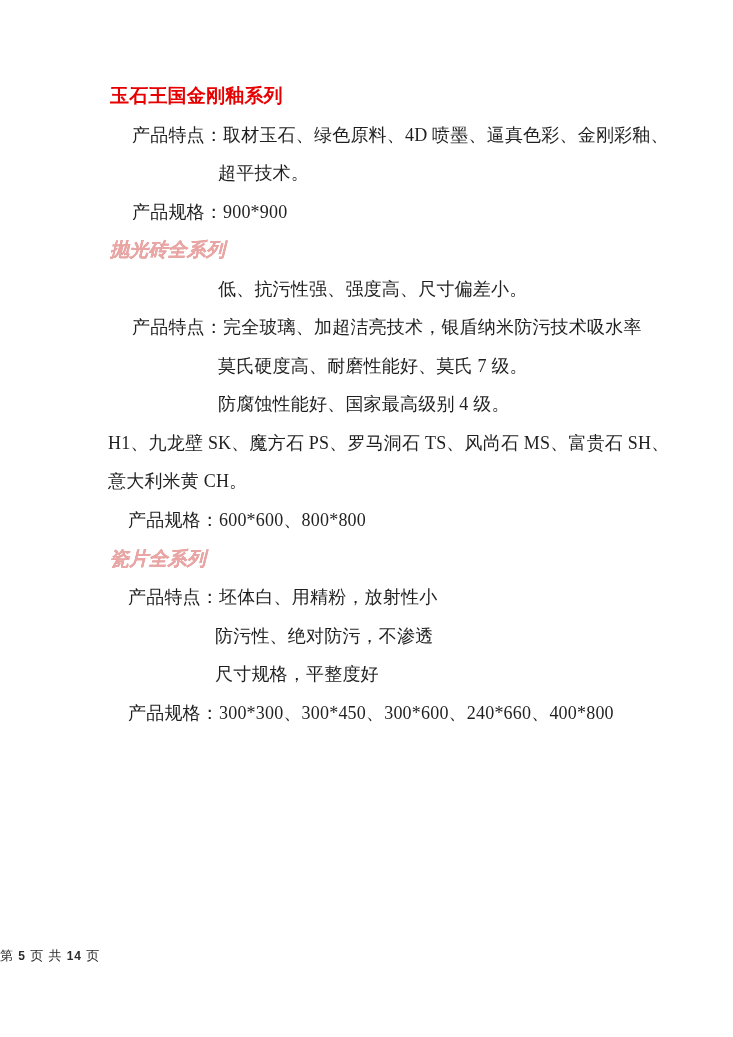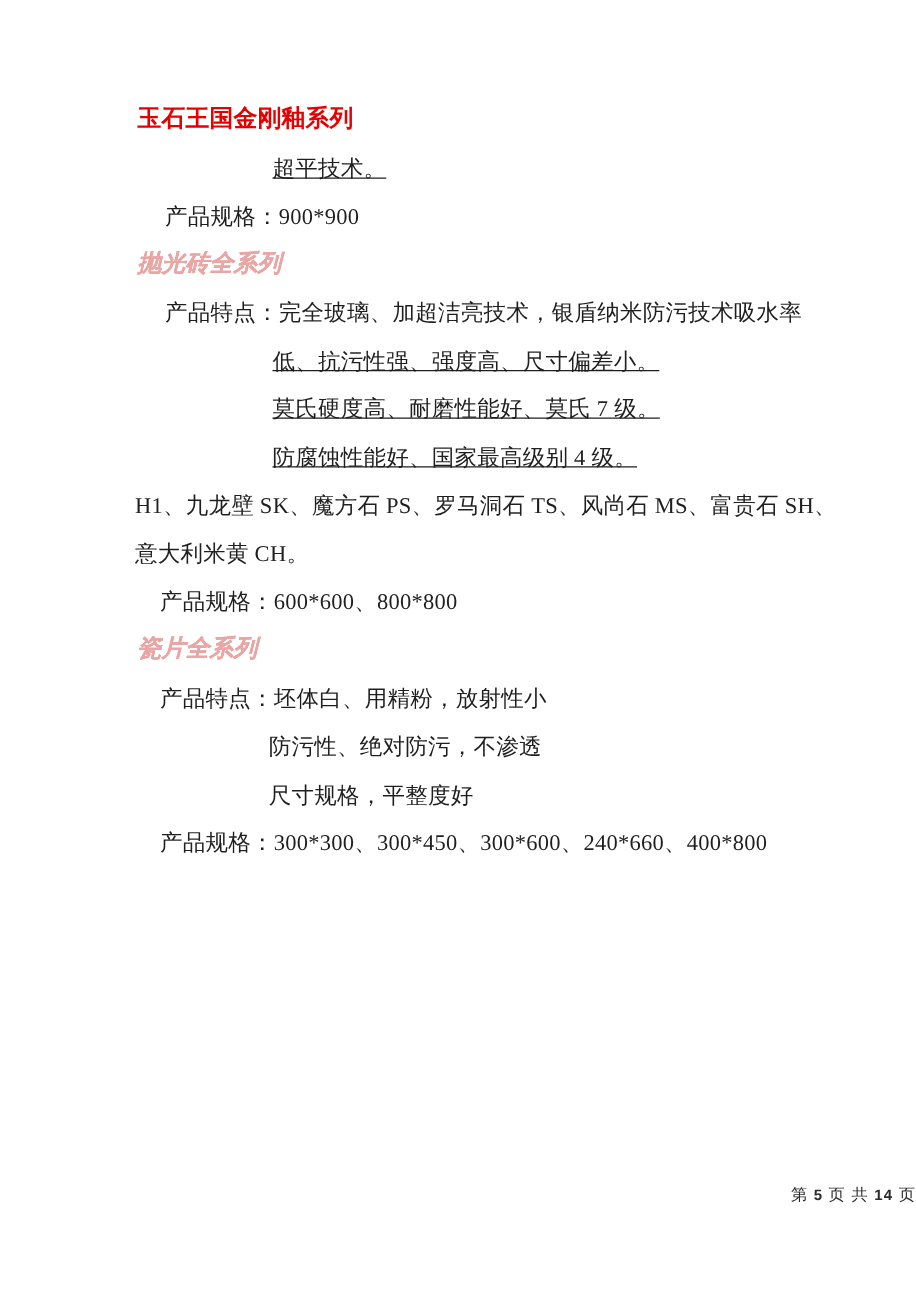--- a/index.html
+++ b/index.html
@@ -34,50 +34,51 @@
   .h-pink {
     color: #e9a6a4;
     font-weight: 700;
     font-size: 19px;
     padding-left: 2px;
     text-shadow: 0 0 0.4px #d98b89;
     font-style: italic;
   }
   .lbl  { padding-left: 24px; }   
   .lbl2 { padding-left: 20px; }
-  .cont { padding-left: 110px; text-decoration: underline; }  
+  .cont { padding-left: 110px; }  
   .cont2{ padding-left: 107px; }
   .wrap { padding-left: 0; }      
   .footer {
     position: absolute;
     top: 947px; left: 0; right: 0;
-    text-align: right;
+    text-align: left;
     font-size: 13px;
     color: #2b2b2b;
     letter-spacing: 1px;
   }
   .footer .num {
     font-family: "Liberation Sans", "DejaVu Sans", sans-serif;
     font-weight: 700;
     font-size: 12px;
   }
 </style>
 </head>
 <body>
 
 <div class="page">
   <div class="content">
 
     <div class="line h-red">玉石王国金刚釉系列</div>
+    <div class="line lbl">产品特点：取材玉石、绿色原料、4D 喷墨、逼真色彩、金刚彩釉、</div>
     <div class="line cont">超平技术。</div>
     <div class="line lbl">产品规格：900*900</div>
 
     <div class="line h-pink">抛光砖全系列</div>
+    <div class="line cont">低、抗污性强、强度高、尺寸偏差小。</div>
     <div class="line lbl">产品特点：完全玻璃、加超洁亮技术，银盾纳米防污技术吸水率</div>
-    <div class="line cont">低、抗污性强、强度高、尺寸偏差小。</div>
     <div class="line cont">莫氏硬度高、耐磨性能好、莫氏 7 级。</div>
     <div class="line cont">防腐蚀性能好、国家最高级别 4 级。</div>
     <div class="line wrap">H1、九龙壁 SK、魔方石 PS、罗马洞石 TS、风尚石 MS、富贵石 SH、</div>
     <div class="line wrap">意大利米黄 CH。</div>
     <div class="line lbl2">产品规格：600*600、800*800</div>
 
     <div class="line h-pink">瓷片全系列</div>
     <div class="line lbl2">产品特点：坯体白、用精粉，放射性小</div>
     <div class="line cont2">防污性、绝对防污，不渗透</div>
     <div class="line cont2">尺寸规格，平整度好</div>

